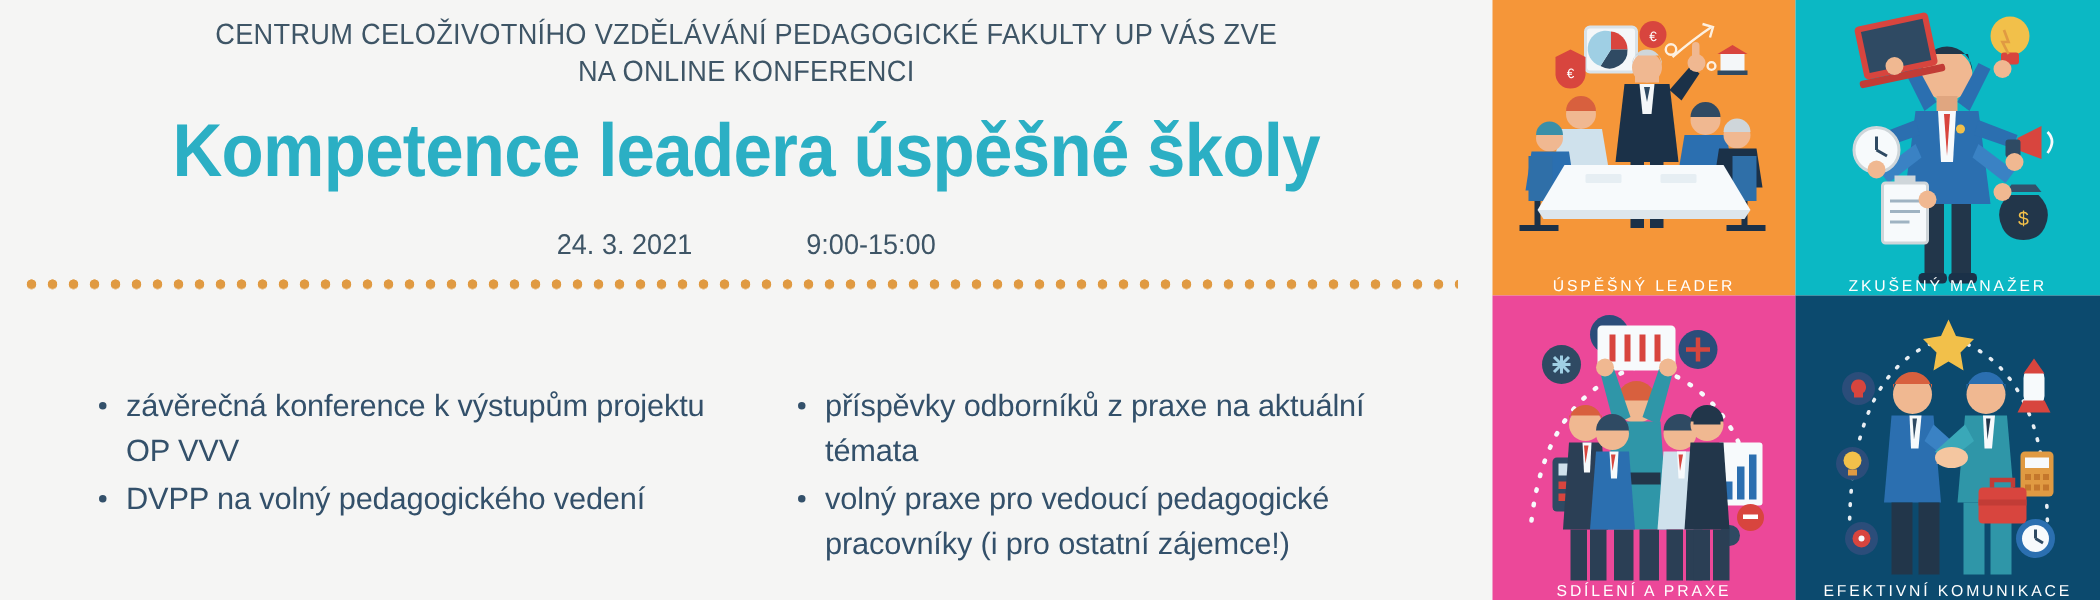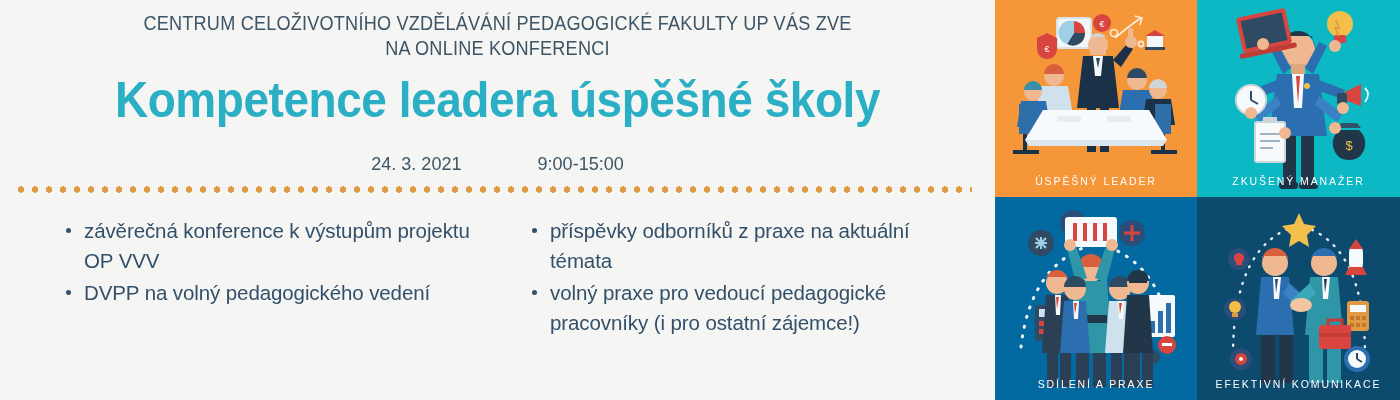--- a/index.html
+++ b/index.html
@@ -92,20 +92,21 @@
 
   .bullets-wrap {
     position: absolute;
     top: 216px;
     left: 0;
     width: 995px;
     display: flex;
   }
   .bullet-col {
     box-sizing: border-box;
+    margin-top: 40px;
   }
   .bullet-col.col-left {
     width: 500px;
     padding-left: 62px;
     padding-right: 10px;
   }
   .bullet-col.col-right {
     width: 495px;
     padding-left: 28px;
     padding-right: 24px;
@@ -144,21 +145,21 @@
     grid-template-rows: 197px 203px;
   }
   .cell {
     position: relative;
     overflow: hidden;
   }
   .cell .caption {
     position: absolute;
     left: 0;
     right: 0;
-    bottom: 10px;
+    bottom: 0;
     text-align: center;
     color: #ffffff;
     font-size: 10.5px;
     letter-spacing: 1.9px;
     font-weight: 400;
     white-space: nowrap;
   }
   .art {
     position: absolute;
     inset: 0;
@@ -337,21 +338,21 @@
 
           <path d="M142 130 q-10 10 -4 22 q4 8 14 8 q10 0 14 -8 q6 -12 -4 -22 z" fill="#22364a"></path>
           <path d="M140 128 h24 l-4 -5 h-16 z" fill="#33506a"></path>
           <text x="152" y="150" font-size="13" fill="#f2c04a" text-anchor="middle" font-family="Liberation Sans, sans-serif">$</text>
           <circle cx="138" cy="128" r="6" fill="#f0b891"></circle>
         </svg>
       </div>
       <div class="caption">ZKUŠENÝ MANAŽER</div>
     </div>
 
-    <div class="cell" style="background:#0369a1;">
+    <div class="cell" style="background:#ec4899;">
       <div class="art">
         <svg viewBox="0 0 202 203" preserveAspectRatio="xMidYMid meet">
 
           <path d="M26 150 q10 -86 76 -104 q66 18 76 104" fill="none" stroke="#f7fafc" stroke-width="3" stroke-linecap="round" stroke-dasharray="1 9"></path>
 
           <circle cx="46" cy="46" r="13" fill="#2f4a63"></circle>
           <g stroke="#9fcfe4" stroke-width="2" fill="none">
             <path d="M40 46 h12 M46 40 v12 M41 41 l10 10 M51 41 l-10 10"></path>
           </g>
           <circle cx="78" cy="26" r="13" fill="#2b4d7a"></circle>

